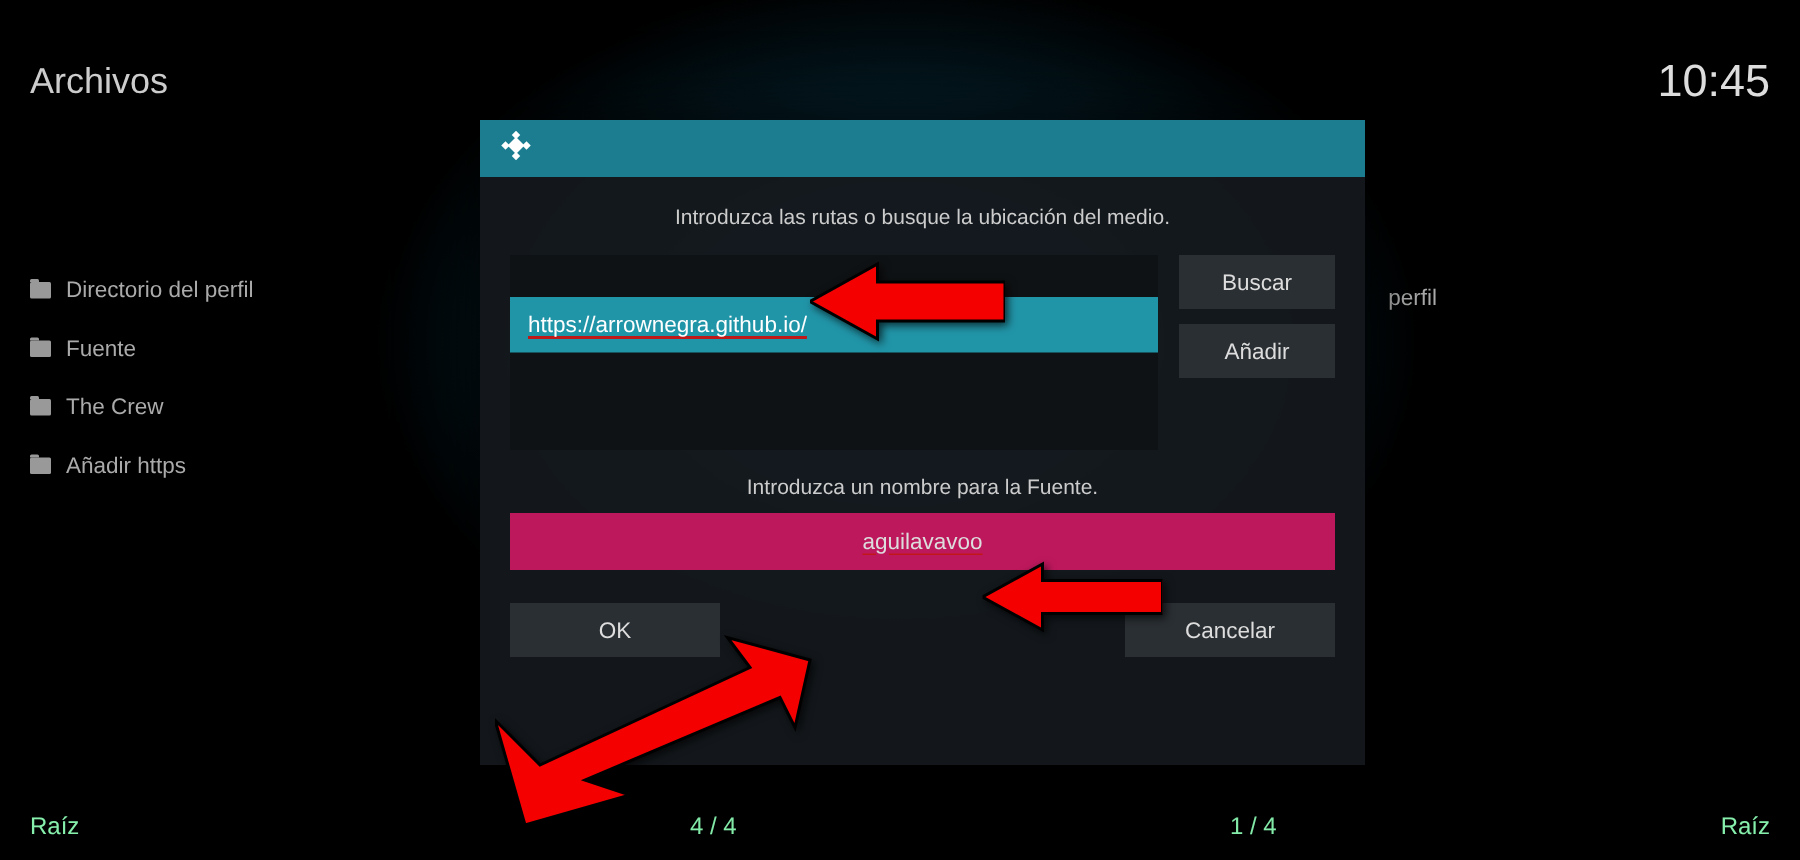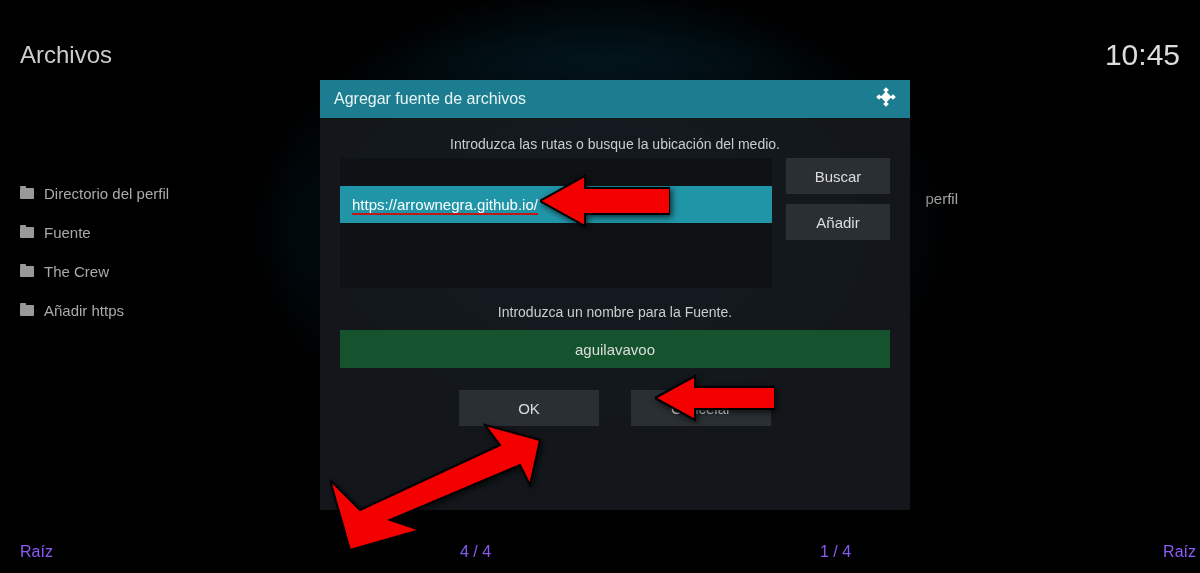--- a/index.html
+++ b/index.html
@@ -26,66 +26,66 @@
 .sidebar-item { display: flex; align-items: center; gap: 10px; margin-bottom: 22px; }
 .folder-icon { width: 14px; height: 11px; background: #999; border-radius: 1px; position: relative; }
 .folder-icon::before { content: ''; position: absolute; top: -2px; left: 0; width: 6px; height: 2px; background: #999; border-radius: 1px 1px 0 0; }
 
 .sidebar-right {
   position: absolute; right: 242px; top: 190px; z-index: 1;
   color: #aaa; font-size: 15px;
 }
 
 .footer {
-  position: absolute; bottom: 12px; left: 20px; right: 4px;
+  position: absolute; bottom: 12px; left: 20px; right: 20px;
   display: flex; justify-content: space-between; align-items: center;
-  z-index: 2; color: #8b5cf6; font-size: 16px;
+  z-index: 2; color: #86efac; font-size: 16px;
 }
 .footer-center { position: absolute; left: 440px; }
 .footer-center2 { position: absolute; left: 800px; }
 
 .dialog {
   position: absolute; left: 320px; top: 80px; width: 590px; height: 430px;
   background: rgba(20, 24, 28, 0.95); z-index: 5;
   box-shadow: 0 0 40px rgba(0,0,0,0.8);
 }
 .dialog-header {
   background: #1b7d8f; height: 38px; display: flex; align-items: center;
   justify-content: space-between; padding: 0 14px;
 }
 .dialog-title { color: #e8f4f6; font-size: 16px; font-weight: 400; }
 .kodi-logo { color: #fff; font-size: 18px; }
 
 .dialog-body { padding: 18px 20px; }
-.prompt-text { text-align: center; color: #ccc; font-size: 14px; margin-bottom: 6px; }
+.prompt-text { text-align: center; color: #ccc; font-size: 14px; margin-bottom: 18px; }
 
 .path-row { display: flex; gap: 14px; margin-bottom: 10px; }
 .path-list { flex: 1; background: #0f1214; height: 130px; }
 .path-input-active {
   background: #2195a8; color: #fff; padding: 10px 12px; font-size: 15px;
   text-decoration: underline; text-decoration-color: #c01818; text-underline-offset: 3px;
   text-decoration-thickness: 2px;
   margin-top: 28px;
 }
 .side-buttons { display: flex; flex-direction: column; gap: 10px; }
 .side-btn {
   width: 104px; height: 36px; background: #2a2f33; color: #ddd;
   border: none; font-size: 15px; cursor: pointer;
 }
 .side-btn.disabled { color: #666; }
 
 .name-prompt { text-align: center; color: #ccc; font-size: 14px; margin: 16px 0 10px; }
 .name-input {
-  width: 100%; height: 38px; background: #14532d; color: #ddd; border: none;
+  width: 100%; height: 38px; background: #be185d; color: #ddd; border: none;
   text-align: center; font-size: 15px; padding: 8px;
   text-decoration: underline; text-decoration-color: #c01818; text-underline-offset: 3px;
   text-decoration-thickness: 2px;
 }
 
-.bottom-buttons { display: flex; justify-content: center; gap: 32px; margin-top: 22px; }
+.bottom-buttons { display: flex; justify-content: space-between; gap: 32px; margin-top: 22px; }
 .bottom-btn {
   width: 140px; height: 36px; background: #2a2f33; color: #ddd;
   border: none; font-size: 15px; cursor: pointer;
 }
 
 
 .arrow { position: absolute; z-index: 10; }
 .arrow svg { filter: drop-shadow(2px 2px 3px rgba(0,0,0,0.7)); }
 </style>
 </head>
@@ -116,21 +116,20 @@
     <span>Añadir https</span>
   </div>
 </div>
 
 <div class="sidebar-right">
   <span>perfil</span>
 </div>
 
 <div class="dialog">
   <div class="dialog-header">
-    <span class="dialog-title">Agregar fuente de archivos</span>
     <span class="kodi-logo">
       <svg width="20" height="20" viewBox="0 0 20 20">
           <g fill="#fff">
             <rect x="8" y="1" width="4" height="4" transform="rotate(45 10 3)"></rect>
             <rect x="1" y="8" width="4" height="4" transform="rotate(45 3 10)"></rect>
             <rect x="15" y="8" width="4" height="4" transform="rotate(45 17 10)"></rect>
             <rect x="8" y="15" width="4" height="4" transform="rotate(45 10 17)"></rect>
             <rect x="6" y="6" width="8" height="8" transform="rotate(45 10 10)"></rect>
           </g>
         </svg>

